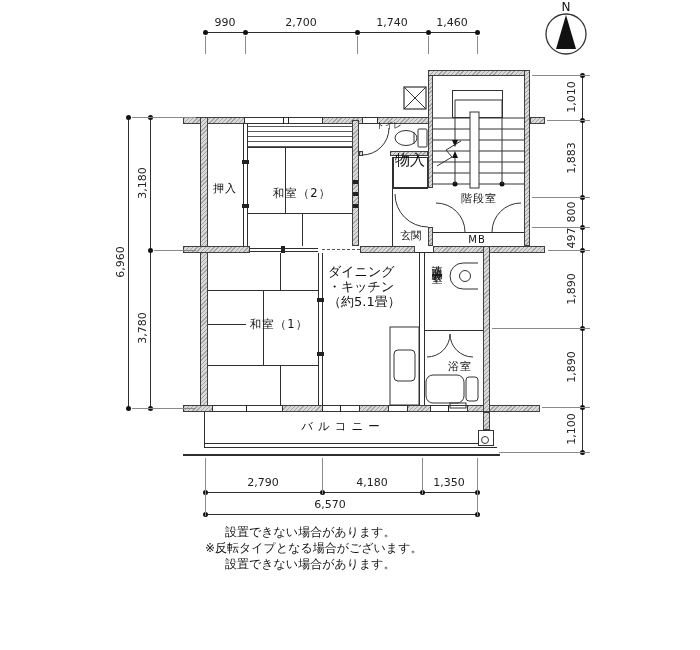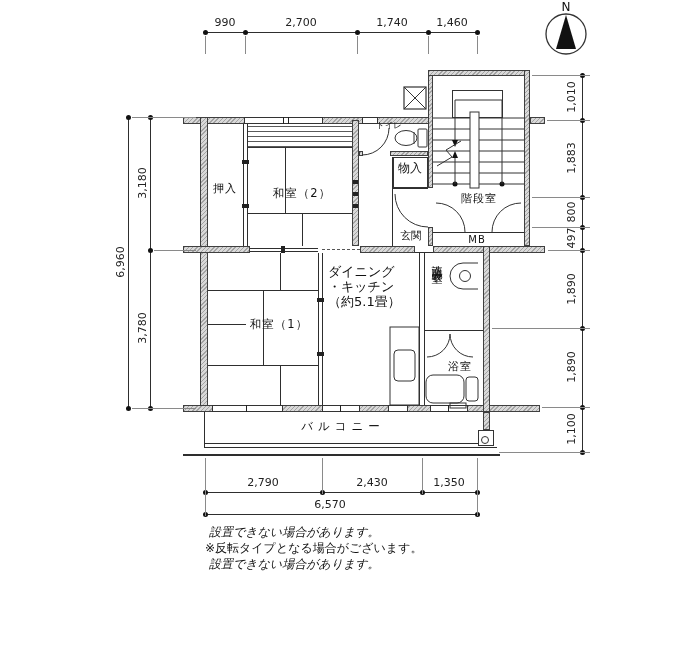--- a/index.html
+++ b/index.html
@@ -14,21 +14,21 @@
   .dash{position:absolute;height:0;border-top:1px dashed #555;}
   .dot{position:absolute;width:5px;height:5px;border-radius:50%;background:#111;margin-left:-2px;margin-top:-2px;}
   .dimc{position:absolute;font-size:11px;color:#222;white-space:nowrap;transform:translate(-50%,-50%);}
   .dimv{position:absolute;font-size:11px;color:#222;white-space:nowrap;transform:translate(-50%,-50%) rotate(-90deg);}
   .lab{position:absolute;font-size:11px;color:#111;white-space:nowrap;transform:translate(-50%,-50%);letter-spacing:1px;}
   .win{position:absolute;background:#fff;border:1px solid #333;box-sizing:border-box;height:7px;}
   .tick{position:absolute;background:#222;}
   .stripe{position:absolute;background-image:repeating-linear-gradient(180deg,#5a5a5a 0 1px,rgba(0,0,0,0) 1px 5px);border-bottom:1px solid #333;}
   .vtext{writing-mode:vertical-rl;letter-spacing:2px;}
   .notes{position:absolute;left:205px;top:524px;font-size:12px;line-height:16px;color:#111;}
-  .note-cont{margin-left:4px;font-style:italic;}
+  .note-cont{margin-left:20px;}
   .footer{position:absolute;left:218px;top:632px;font-size:11.5px;color:#111;}
 </style>
 </head>
 <body>
 
 <div id="stage">
 
   <div class="wall" style="left:183px;top:117px;width:249px;height:7px"></div>
   <div class="wall" style="left:200px;top:117px;width:8px;height:295px"></div>
   <div class="wall" style="left:183px;top:246px;width:67px;height:7px"></div>
@@ -171,28 +171,28 @@
   <div class="dot" style="left:422px;top:492px"></div>
   <div class="dot" style="left:477px;top:492px"></div>
   <div class="hl" style="left:205px;top:514px;width:272px"></div>
   <div class="dot" style="left:205px;top:514px"></div>
   <div class="dot" style="left:477px;top:514px"></div>
   <div class="vl wit" style="left:205px;top:458px;height:58px"></div>
   <div class="vl wit" style="left:322px;top:458px;height:36px"></div>
   <div class="vl wit" style="left:422px;top:458px;height:36px"></div>
   <div class="vl wit" style="left:477px;top:458px;height:58px"></div>
   <div class="dimc" style="left:263px;top:482px">2,790</div>
-  <div class="dimc" style="left:372px;top:482px">2,430</div>
+  <div class="dimc" style="left:372px;top:482px">4,180</div>
   <div class="dimc" style="left:449px;top:482px">1,350</div>
   <div class="dimc" style="left:330px;top:504px">6,570</div>
 
   <div class="lab" style="left:225px;top:188px">押入</div>
   <div class="lab" style="left:302px;top:193px;font-size:11.5px">和室（2）</div>
   <div class="lab" style="left:389px;top:126px;font-size:8.5px;letter-spacing:0">トイレ</div>
-  <div class="lab" style="left:410px;top:168px;font-size:12px;letter-spacing:0">物入</div>
+  <div class="lab" style="left:410px;top:160px;font-size:15px;letter-spacing:0">物入</div>
   <div class="lab" style="left:411px;top:236px;font-size:10.5px;letter-spacing:0">玄関</div>
   <div class="lab" style="left:479px;top:198px">階段室</div>
   <div class="lab" style="left:477px;top:239px;font-size:10px">MB</div>
   <div class="lab" style="left:279px;top:324px;font-size:11.5px">和室（1）</div>
   <div class="abs" style="left:328px;top:264px;font-size:13px;line-height:15px;color:#111;">
     <div>ダイニング</div>
     <div>・キッチン</div>
     <div>（約5.1畳）</div>
   </div>
   <div class="abs vtext" style="left:428px;top:256px;height:76px;font-size:11px;color:#111;">洗面脱衣室</div>

